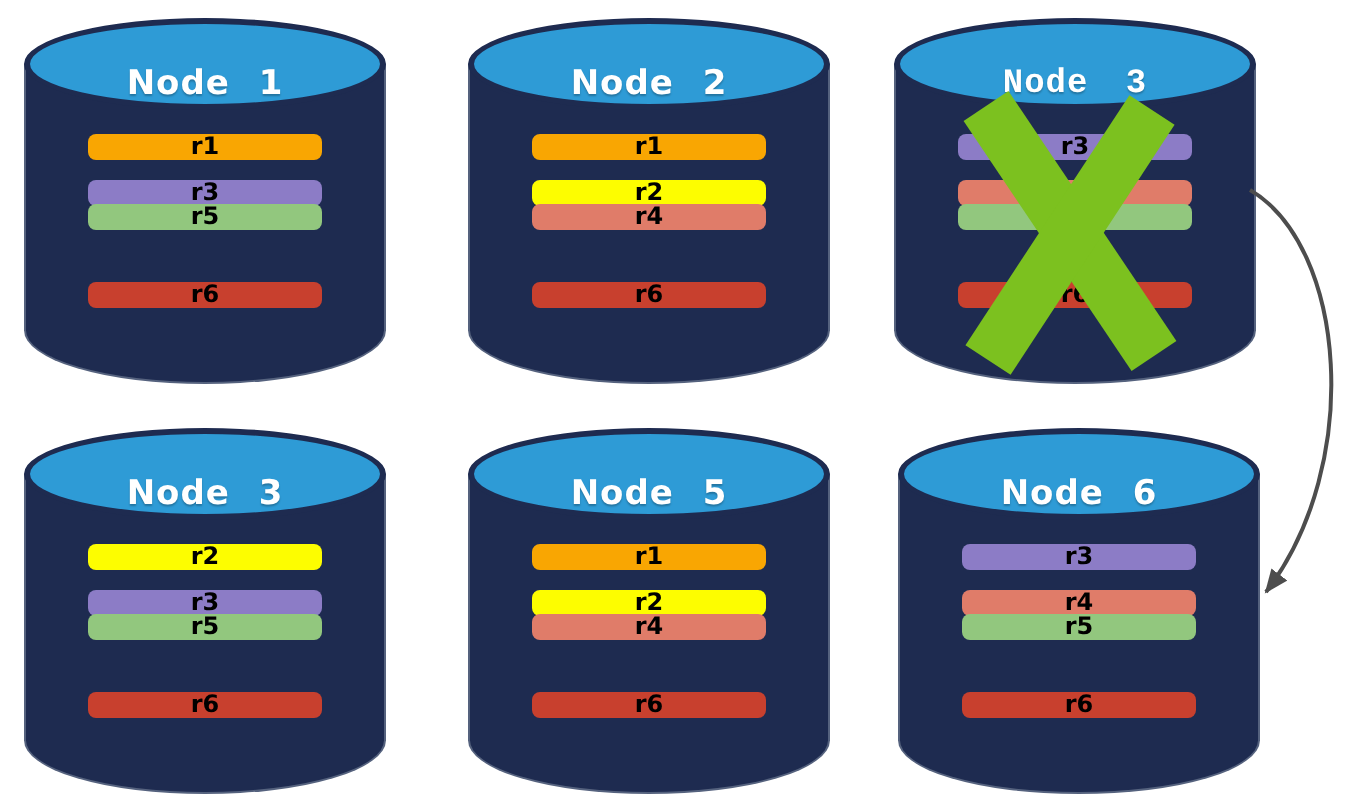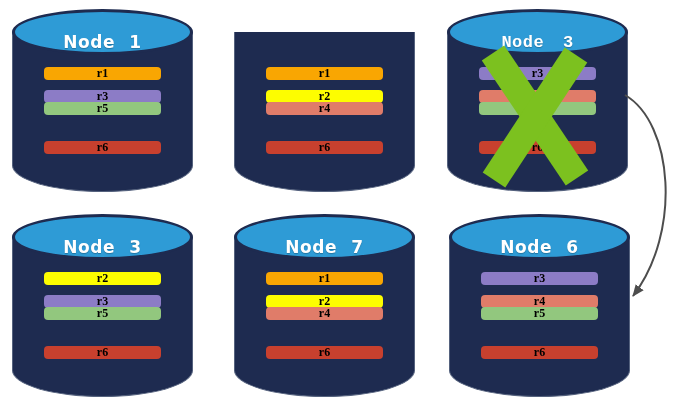--- a/index.html
+++ b/index.html
@@ -26,21 +26,21 @@
     display:flex;align-items:flex-end;justify-content:center;
   }
   .node-title{
     color:#ffffff;font-size:17px;font-weight:bold;
     word-spacing:8px;letter-spacing:0.5px;
     text-shadow:0 1px 1px rgba(0,0,0,0.25);
   }
   .bar{
     position:absolute;left:32px;width:117px;height:13px;
     border-radius:4px;z-index:2;
-    display:flex;align-items:center;justify-content:center;font-family:Liberation Serif, serif;
+    display:flex;align-items:center;justify-content:center;
   }
   .bar-1{top:59px}.bar-2{top:82px}.bar-3{top:94px}.bar-4{top:133px}
   .bar-label{color:#000000;font-size:12px;font-weight:bold;line-height:13px;}
   .fail-x{position:absolute;left:36px;top:42px;z-index:4;overflow:visible;}
   .arrow-layer{position:absolute;inset:0;z-index:5;pointer-events:none;}
 </style>
 </head>
 <body>
 
 <div class="stage">
@@ -70,20 +70,23 @@
         <span class="bar-label">r1</span>
       </div>
     <div class="bar bar-2" style="background-color: rgb(253, 253, 0);">
         <span class="bar-label">r2</span>
       </div>
     <div class="bar bar-3" style="background-color: rgb(224, 124, 105);">
         <span class="bar-label">r4</span>
       </div>
     <div class="bar bar-4" style="background-color: rgb(200, 64, 46);">
         <span class="bar-label">r6</span>
+      </div>
+    <div class="cyl-top" style="background-color: rgb(46, 155, 214);">
+        <span class="node-title">Node 2</span>
       </div>
   </div>
 
   <div class="node" style="left:447px;top:8px">
     <div class="cyl-body" style="background-color: rgb(30, 43, 80);"></div>
     <div class="bar bar-1" style="background-color: rgb(140, 124, 198);">
         <span class="bar-label">r3</span>
       </div>
     <div class="bar bar-2" style="background-color: rgb(224, 124, 105);">
         <span class="bar-label">r4</span>
@@ -130,21 +133,21 @@
     <div class="bar bar-2" style="background-color: rgb(253, 253, 0);">
         <span class="bar-label">r2</span>
       </div>
     <div class="bar bar-3" style="background-color: rgb(224, 124, 105);">
         <span class="bar-label">r4</span>
       </div>
     <div class="bar bar-4" style="background-color: rgb(200, 64, 46);">
         <span class="bar-label">r6</span>
       </div>
     <div class="cyl-top" style="background-color: rgb(46, 155, 214);">
-        <span class="node-title">Node 7</span>
+        <span class="node-title">Node 5</span>
       </div>
   </div>
 
   <div class="node" style="left:449px;top:213px">
     <div class="cyl-body" style="background-color: rgb(30, 43, 80);"></div>
     <div class="bar bar-1" style="background-color: rgb(140, 124, 198);">
         <span class="bar-label">r3</span>
       </div>
     <div class="bar bar-2" style="background-color: rgb(224, 124, 105);">
         <span class="bar-label">r4</span>

